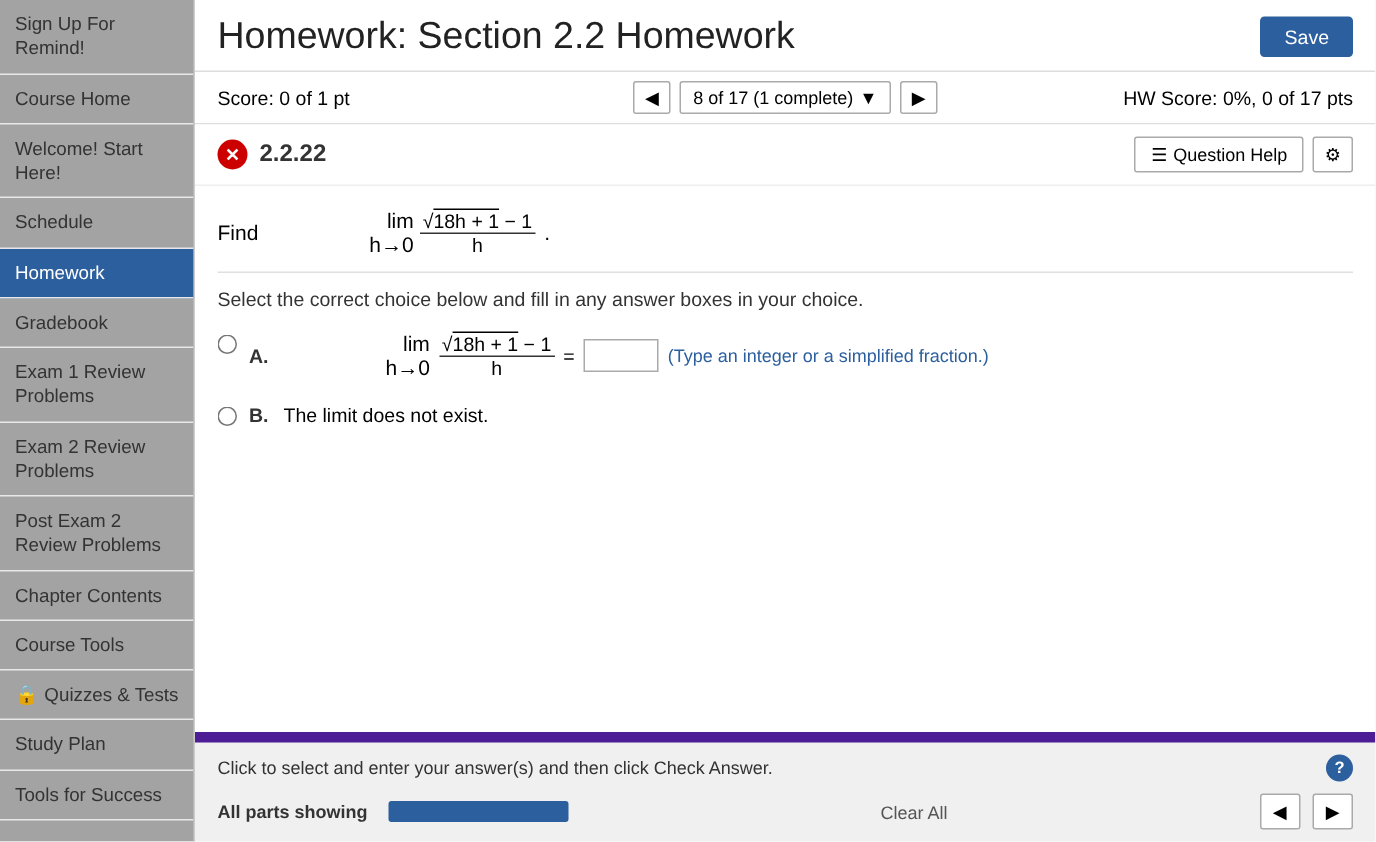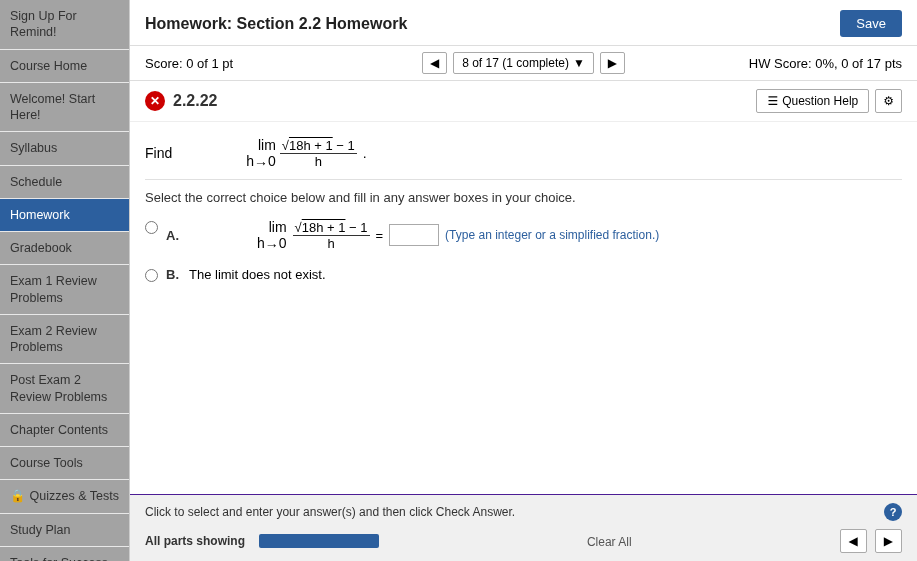--- a/index.html
+++ b/index.html
@@ -45,22 +45,22 @@
     
     #header {
       background: white;
       padding: 10px 15px 8px 15px;
       border-bottom: 1px solid #ddd;
       display: flex;
       align-items: center;
       justify-content: space-between;
     }
     #header-title {
-      font-size: 16px;
-      font-weight: bold;
+      font-size: 25px;
+      font-weight: normal;
       color: #222;
     }
     #save-button {
       background: #2c5f9e;
       color: white;
       border: none;
       padding: 6px 16px;
       font-size: 13px;
       cursor: pointer;
       border-radius: 3px;
@@ -241,21 +241,21 @@
       font-size: 12px;
     }
     .hint-text {
       color: #2c5f9e;
       font-size: 12px;
     }
 
     
     #footer {
       background: #f0f0f0;
-      border-top: 1px solid #4c1d95;
+      border-top: 7px solid #4c1d95;
       padding: 8px 15px;
     }
     #footer-instruction {
       font-size: 12px;
       color: #333;
       margin-bottom: 8px;
       display: flex;
       justify-content: space-between;
       align-items: center;
     }
@@ -316,21 +316,20 @@
       cursor: pointer;
     }
   </style>
 </head>
 <body>
 
 <nav id="sidebar">
   <div class="sidebar-item">Sign Up For Remind!</div>
   <div class="sidebar-item">Course Home</div>
   <div class="sidebar-item">Welcome! Start Here!</div>
-  <div class="sidebar-item">Syllabus</div>
   <div class="sidebar-item">Schedule</div>
   <div class="sidebar-item active">Homework</div>
   <div class="sidebar-item">Gradebook</div>
   <div class="sidebar-item">Exam 1 Review Problems</div>
   <div class="sidebar-item">Exam 2 Review Problems</div>
   <div class="sidebar-item">Post Exam 2 Review Problems</div>
   <div class="sidebar-item">Chapter Contents</div>
   <div class="sidebar-item">Course Tools</div>
   <div class="sidebar-item has-icon">
     <span>🔒</span>

